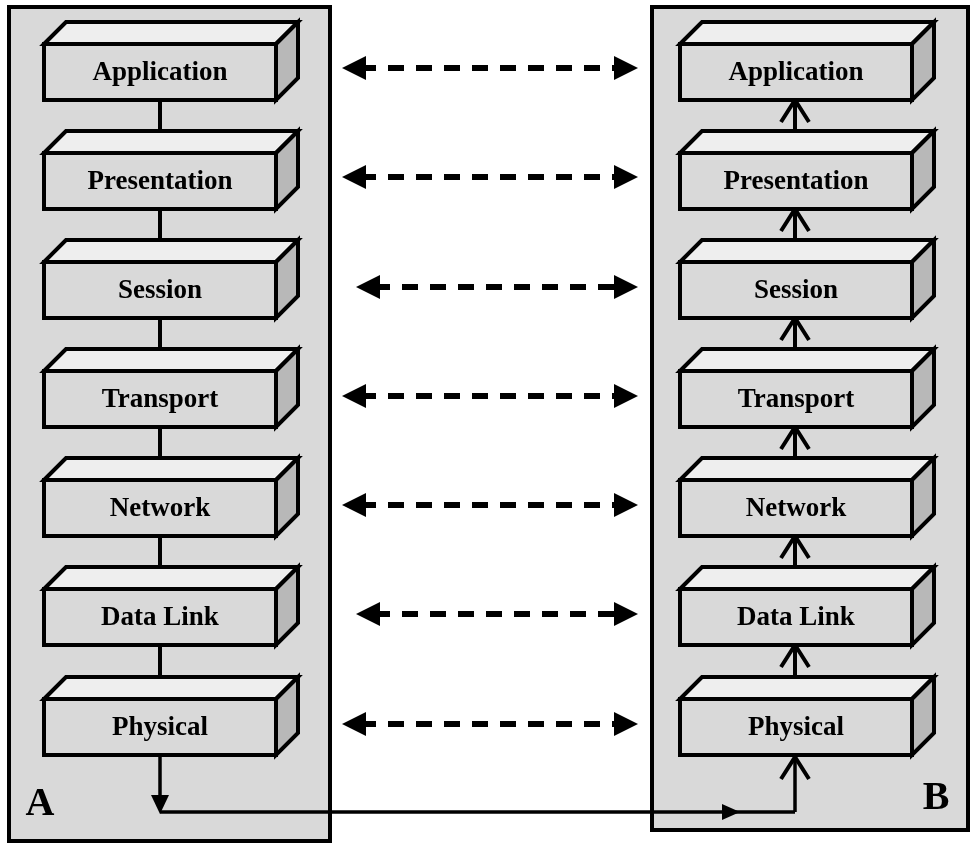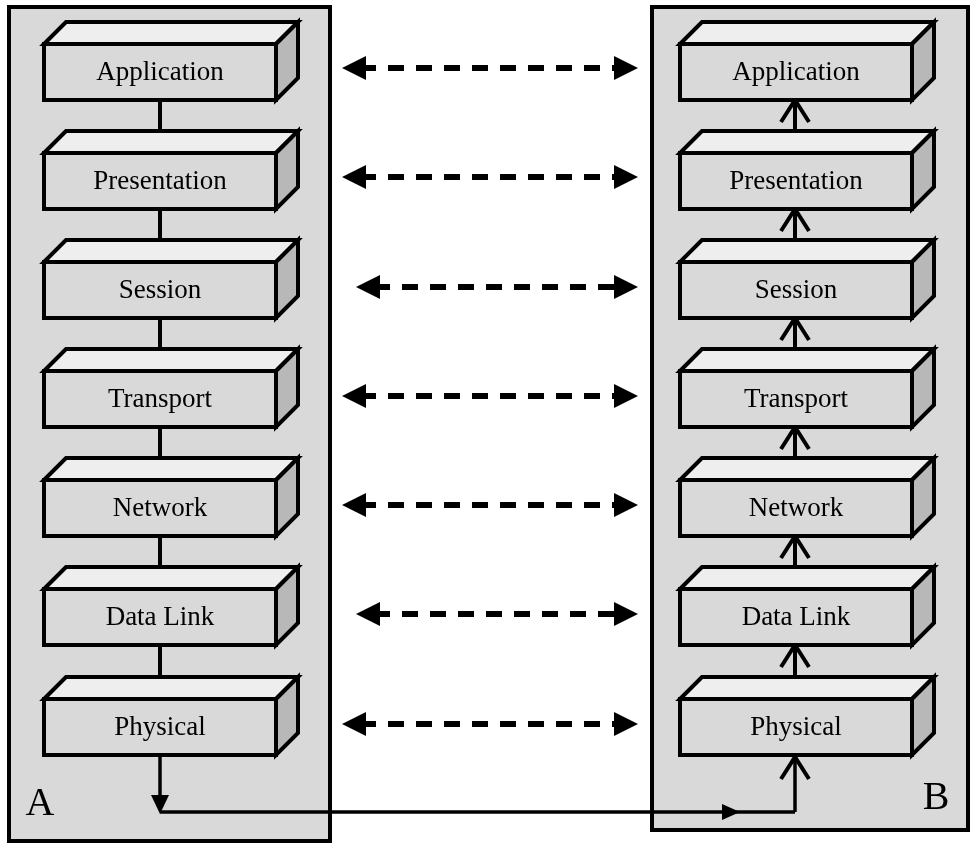--- a/index.html
+++ b/index.html
@@ -10,20 +10,21 @@
   }
   body {
     font-family: "Liberation Serif", "DejaVu Serif", serif;
   }
   #diagram-root {
     position: relative;
     width: 975px;
     height: 848px;
     background: #ffffff;
     overflow: hidden;
+    font-weight: bold;
   }
   #diagram-svg {
     display: block;
     width: 975px;
     height: 848px;
   }
   .box-label, .host-label {
     font-family: "Liberation Serif", "DejaVu Serif", serif;
     fill: #000000;
   }

